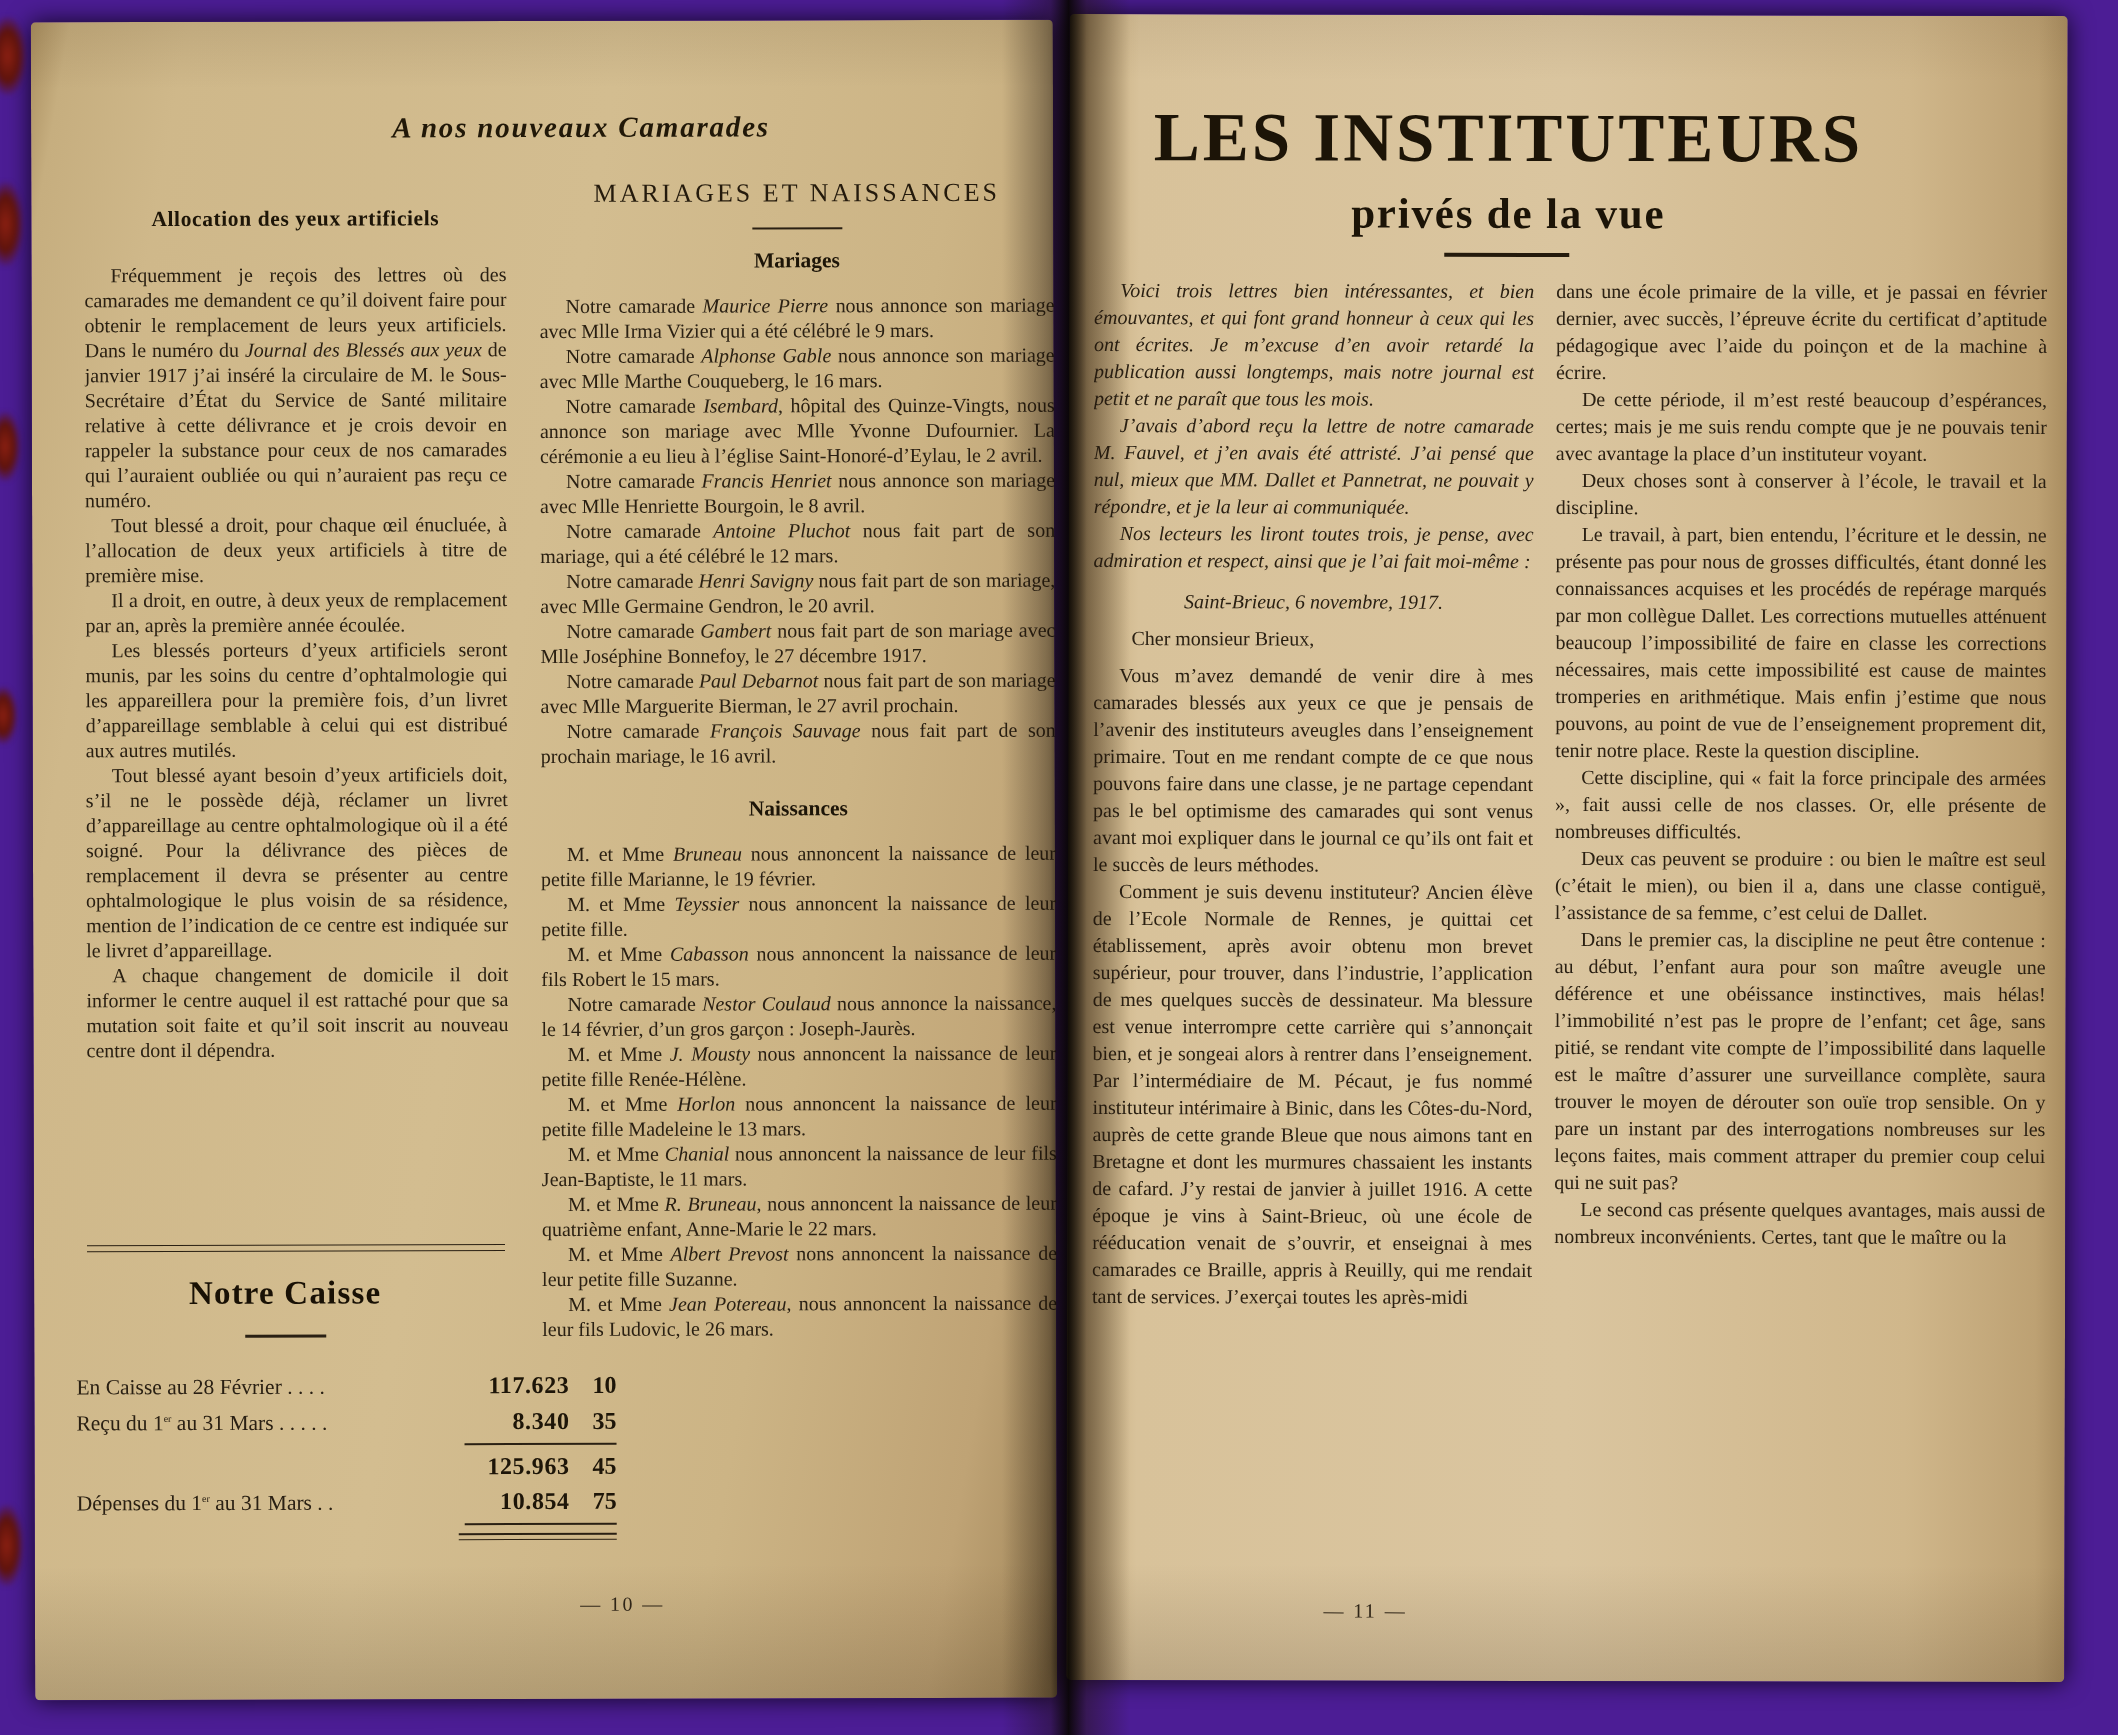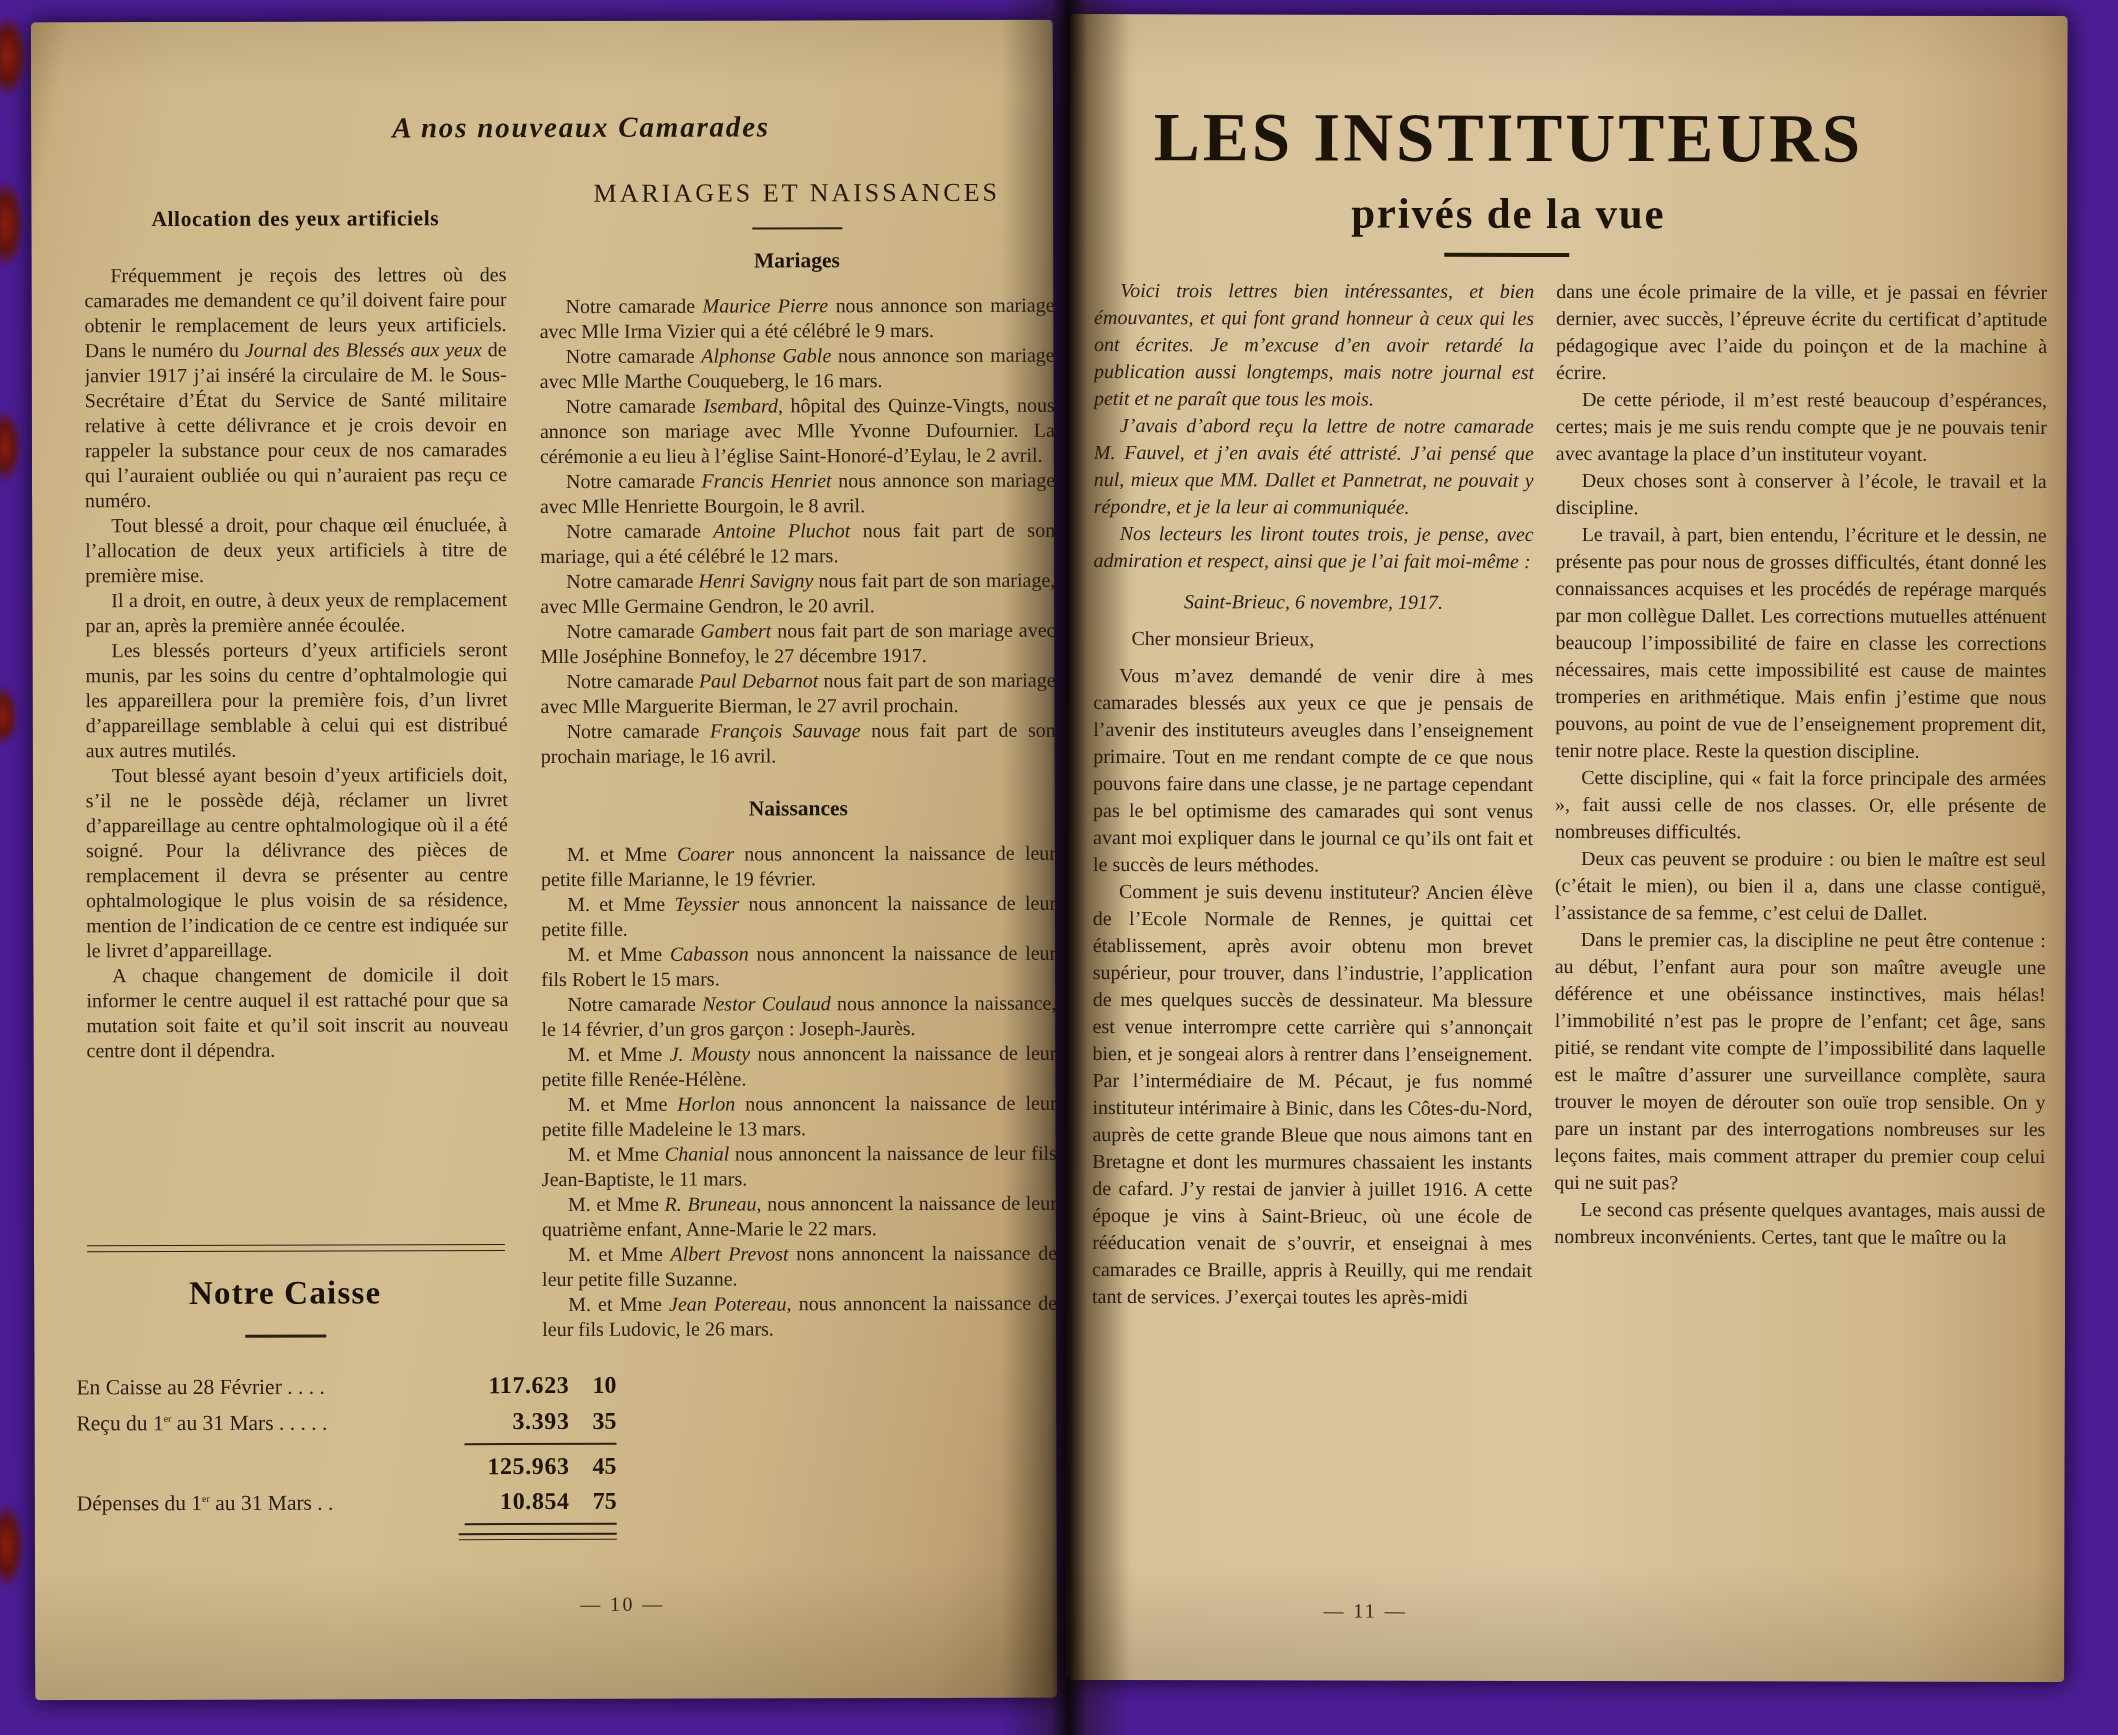--- a/index.html
+++ b/index.html
@@ -102,21 +102,21 @@
         <div class="title-rule"></div>
       </div>
       <div class="c-table">
         <div class="c-row">
           <span class="c-label"><span>En Caisse au 28 Février</span><sup></sup><span> . . . .</span></span>
           <span class="c-amount">117.623</span>
           <span class="c-cents">10</span>
         </div>
         <div class="c-row">
           <span class="c-label"><span>Reçu du 1</span><sup>er</sup><span> au 31 Mars . . . . .</span></span>
-          <span class="c-amount">3.393</span>
+          <span class="c-amount">8.340</span>
           <span class="c-cents">35</span>
         </div>
         <div class="c-rule"></div>
         <div class="c-row">
           <span class="c-label"><span></span></span>
           <span class="c-amount">125.963</span>
           <span class="c-cents">45</span>
         </div>
         <div class="c-row">
           <span class="c-label"><span>Dépenses du 1</span><sup>er</sup><span> au 31 Mars . .</span></span>
@@ -138,21 +138,21 @@
       <p class="body ind"><span>Notre camarade </span><i>Isembard</i><span>, hôpital des Quinze-Vingts, nous annonce son mariage avec Mlle Yvonne Dufournier. La cérémonie a eu lieu à l’église Saint-Honoré-d’Eylau, le 2 avril.</span></p>
       <p class="body ind"><span>Notre camarade </span><i>Francis Henriet</i><span> nous annonce son mariage avec Mlle Henriette Bourgoin, le 8 avril.</span></p>
       <p class="body ind"><span>Notre camarade </span><i>Antoine Pluchot</i><span> nous fait part de son mariage, qui a été célébré le 12 mars.</span></p>
       <p class="body ind"><span>Notre camarade </span><i>Henri Savigny</i><span> nous fait part de son mariage, avec Mlle Germaine Gendron, le 20 avril.</span></p>
       <p class="body ind"><span>Notre camarade </span><i>Gambert</i><span> nous fait part de son mariage avec Mlle Joséphine Bonnefoy, le 27 décembre 1917.</span></p>
       <p class="body ind"><span>Notre camarade </span><i>Paul Debarnot</i><span> nous fait part de son mariage avec Mlle Marguerite Bierman, le 27 avril prochain.</span></p>
       <p class="body ind"><span>Notre camarade </span><i>François Sauvage</i><span> nous fait part de son prochain mariage, le 16 avril.</span></p>
 
       <h3 class="later">Naissances</h3>
 
-      <p class="body ind"><span>M. et Mme </span><i>Coarer</i><span> nous annoncent la naissance de leur petite fille Marianne, le 19 février.</span></p>
+      <p class="body ind"><span>M. et Mme </span><i>Bruneau</i><span> nous annoncent la naissance de leur petite fille Marianne, le 19 février.</span></p>
       <p class="body ind"><span>M. et Mme </span><i>Teyssier</i><span> nous annoncent la naissance de leur petite fille.</span></p>
       <p class="body ind"><span>M. et Mme </span><i>Cabasson</i><span> nous annoncent la naissance de leur fils Robert le 15 mars.</span></p>
       <p class="body ind"><span>Notre camarade </span><i>Nestor Coulaud</i><span> nous annonce la naissance, le 14 février, d’un gros garçon : Joseph-Jaurès.</span></p>
       <p class="body ind"><span>M. et Mme </span><i>J. Mousty</i><span> nous annoncent la naissance de leur petite fille Renée-Hélène.</span></p>
       <p class="body ind"><span>M. et Mme </span><i>Horlon</i><span> nous annoncent la naissance de leur petite fille Madeleine le 13 mars.</span></p>
       <p class="body ind"><span>M. et Mme </span><i>Chanial</i><span> nous annoncent la naissance de leur fils Jean-Baptiste, le 11 mars.</span></p>
       <p class="body ind"><span>M. et Mme </span><i>R. Bruneau</i><span>, nous annoncent la naissance de leur quatrième enfant, Anne-Marie le 22 mars.</span></p>
       <p class="body ind"><span>M. et Mme </span><i>Albert Prevost</i><span> nons annoncent la naissance de leur petite fille Suzanne.</span></p>
       <p class="body ind"><span>M. et Mme </span><i>Jean Potereau</i><span>, nous annoncent la naissance de leur fils Ludovic, le 26 mars.</span></p>
     </div>

